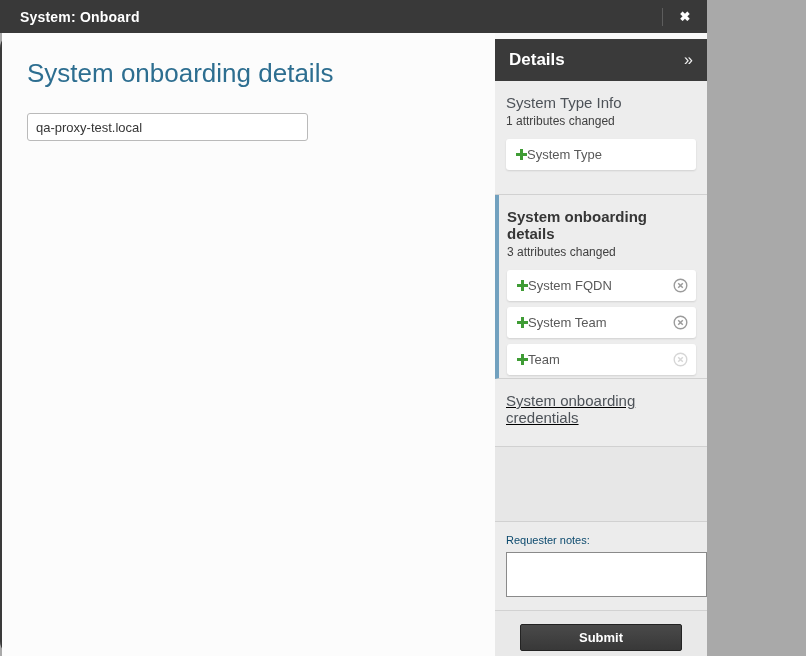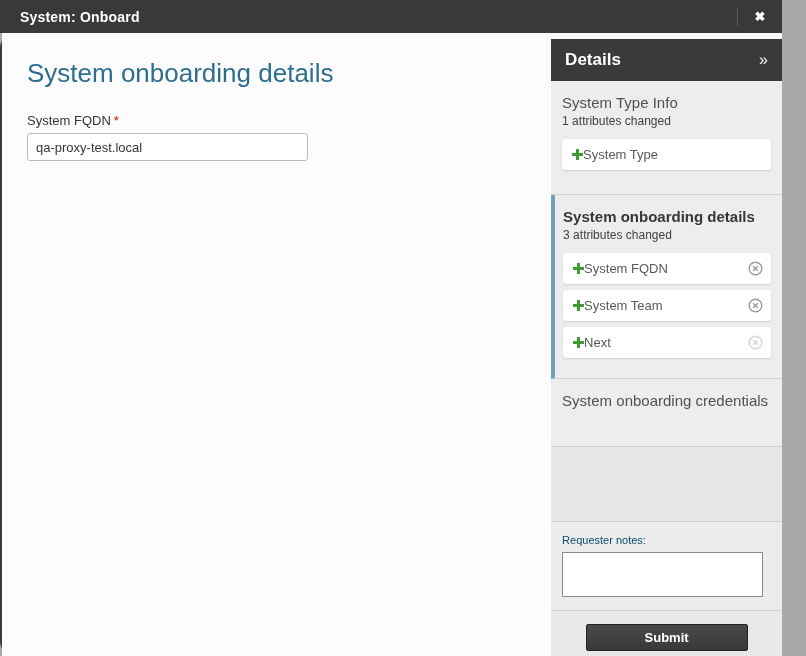--- a/index.html
+++ b/index.html
@@ -1,18 +1,18 @@
 <!DOCTYPE html>
 <html><head>
 <meta charset="utf-8">
 <style>
   * { margin:0; padding:0; box-sizing:border-box; }
   html,body { width:806px; height:656px; overflow:hidden; }
   body { font-family:"Liberation Sans", sans-serif; background:#a9a9a9; }
-  .modal { width:782px; height:656px; display:flex; flex-direction:column; }
+  .modal { width:707px; height:656px; display:flex; flex-direction:column; }
 
   
   .titlebar { height:33px; background:#393939; color:#fff; display:flex; align-items:center;
               padding:0 0 0 20px; flex:0 0 auto; }
   .titlebar-title { font-size:14px; font-weight:700; letter-spacing:.2px; }
   .titlebar-right { margin-left:auto; display:flex; align-items:center; height:100%; }
   .titlebar-sep { width:1px; height:18px; background:#5d5d5d; }
   .close-btn { width:44px; height:100%; display:flex; align-items:center; justify-content:center;
                color:#fff; font-size:13px; font-weight:700; cursor:pointer; }
 
@@ -51,21 +51,21 @@
   .panel-top-gap { height:6px; background:#f8f8f8; flex:0 0 auto; }
   .panel-header { height:42px; background:#3a3a3a; color:#fff; display:flex; align-items:center;
                   padding:0 14px; flex:0 0 auto; }
   .panel-header-title { font-size:17px; font-weight:600; }
   .collapse-chevron { margin-left:auto; font-size:16px; color:#f2f2f2; cursor:pointer; }
 
   .panel-body { flex:1 1 auto; display:flex; flex-direction:column; overflow:hidden; }
   .p-section { border-bottom:1px solid #d1d1d1; background:#ededed; padding:13px 11px 0 11px; }
   .sec-1 { height:114px; }
   .sec-2 { height:184px; border-left:4px solid #72a1bf; padding-left:8px; }
-  .sec-3 { height:68px; }
+  .sec-3 { height:68px;text-decoration:underline; }
   .sec-title { font-size:15px; color:#4d5258; margin-bottom:3px; }
   .sec-title-active { font-weight:700; color:#363636; }
   .sec-sub { font-size:12px; color:#404040; margin-bottom:11px; }
   .attr-card { background:#fff; border-radius:3px; box-shadow:0 1px 2px rgba(0,0,0,.12);
                height:31px; display:flex; align-items:center; padding:0 8px 0 10px;
                margin-bottom:6px; cursor:pointer; }
   .attr-label { font-size:13px; color:#595959; flex:1 1 auto; }
   .remove-icon { cursor:pointer; display:flex; }
   .remove-icon.dim { opacity:.4; }
 
@@ -93,23 +93,20 @@
     </span>
   </div>
 
   <div class="content-row">
 
     <div class="main-col">
       <div class="main-body">
         <div class="page-heading">System onboarding details</div>
 
         <div class="form-group">
-          <div class="form-label">
-            <span>System FQDN</span><span class="req">*</span>
-          </div>
           <input class="text-input" type="text" value="qa-proxy-test.local" style="">
         </div>
 
       </div>
 
     </div>
 
     <div class="panel-col">
       <div class="panel-top-gap"></div>
       <div class="panel-header">
@@ -157,21 +154,21 @@
                   <circle cx="7.5" cy="7.5" r="6.3" fill="none" stroke="#9b9b9b" stroke-width="1.4"></circle>
                   <path d="M5.2 5.2l4.6 4.6M9.8 5.2l-4.6 4.6" stroke="#9b9b9b" stroke-width="1.5"></path>
                 </svg>
             </span>
           </div>
 
           <div class="attr-card">
             <svg width="11" height="11" viewBox="0 0 11 11">
                 <path d="M4 0h3v4h4v3H7v4H4V7H0V4h4z" fill="#3f9c35"></path>
               </svg>
-            <span class="attr-label">Next</span>
+            <span class="attr-label">Team</span>
             <span class="remove-icon dim">
               <svg width="15" height="15" viewBox="0 0 15 15">
                   <circle cx="7.5" cy="7.5" r="6.3" fill="none" stroke="#9b9b9b" stroke-width="1.4"></circle>
                   <path d="M5.2 5.2l4.6 4.6M9.8 5.2l-4.6 4.6" stroke="#9b9b9b" stroke-width="1.5"></path>
                 </svg>
             </span>
           </div>
         </div>
 
         <div class="p-section sec-3">

